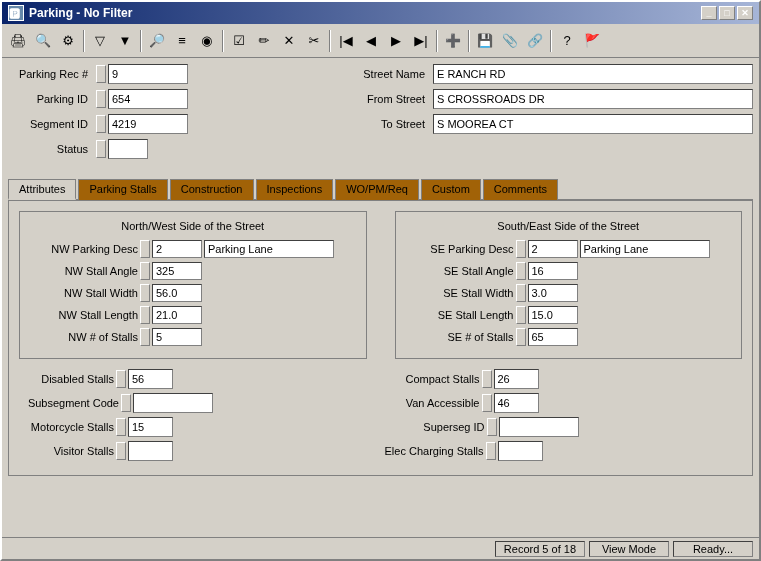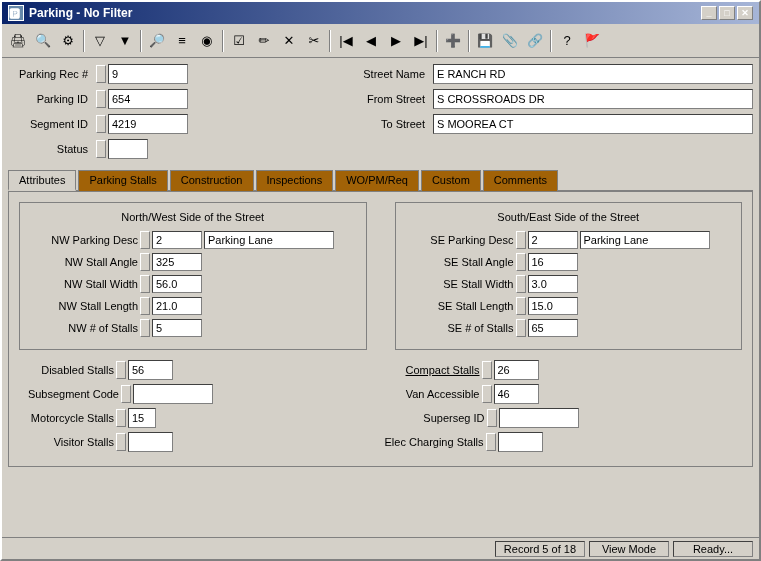--- a/index.html
+++ b/index.html
@@ -126,21 +126,21 @@
       border: 1px solid #808080;
       border-top-color: #404040;
       border-left-color: #404040;
       padding: 1px 3px;
       font-size: 11px;
       font-family: "MS Sans Serif", Arial, sans-serif;
     }
     .input-short { width: 80px; }
     .input-status { width: 40px; }
     .tabs-container {
-      margin-top: 4px;
+      margin-top: 13px;
     }
     .tabs-row {
       display: flex;
       gap: 0;
       border-bottom: 2px solid #808080;
     }
     .tab {
       padding: 3px 10px;
       background: #a16207;
       border: 1px solid #808080;
@@ -403,39 +403,39 @@
         </div>
 
         <div style="display:grid; grid-template-columns: 1fr 1fr; gap:4px 8px;">
 
           <div class="bottom-field">
             <span style="font-size:11px; min-width:95px; text-align:right;">Disabled Stalls</span>
             <div class="indicator"></div>
             <input type="text" class="text-input" style="width: 45px;" value="56">
           </div>
           <div class="bottom-field">
-            <span style="font-size:11px; min-width:95px; text-align:right;text-decoration:underline;">Compact Stalls</span>
+            <span style="font-size:11px; min-width:95px; text-align:right;">Compact Stalls</span>
             <div class="indicator"></div>
             <input type="text" class="text-input" style="width: 45px;" value="26">
           </div>
           <div class="bottom-field">
             <span style="font-size:11px; min-width:100px; text-align:right;">Subsegment Code</span>
             <div class="indicator"></div>
             <input type="text" class="text-input" style="width: 80px;" value="">
           </div>
 
           <div class="bottom-field">
             <span style="font-size:11px; min-width:95px; text-align:right;">Van Accessible</span>
             <div class="indicator"></div>
             <input type="text" class="text-input" style="width: 45px;" value="46">
           </div>
           <div class="bottom-field">
             <span style="font-size:11px; min-width:95px; text-align:right;">Motorcycle Stalls</span>
             <div class="indicator"></div>
-            <input type="text" class="text-input" style="width: 28px;" value="15">
+            <input type="text" class="text-input" style="width: 45px;" value="15">
           </div>
           <div class="bottom-field">
             <span style="font-size:11px; min-width:100px; text-align:right;">Superseg ID</span>
             <div class="indicator"></div>
             <input type="text" class="text-input" style="width: 80px;" value="">
           </div>
 
           <div class="bottom-field">
             <span style="font-size:11px; min-width:95px; text-align:right;">Visitor Stalls</span>
             <div class="indicator"></div>

